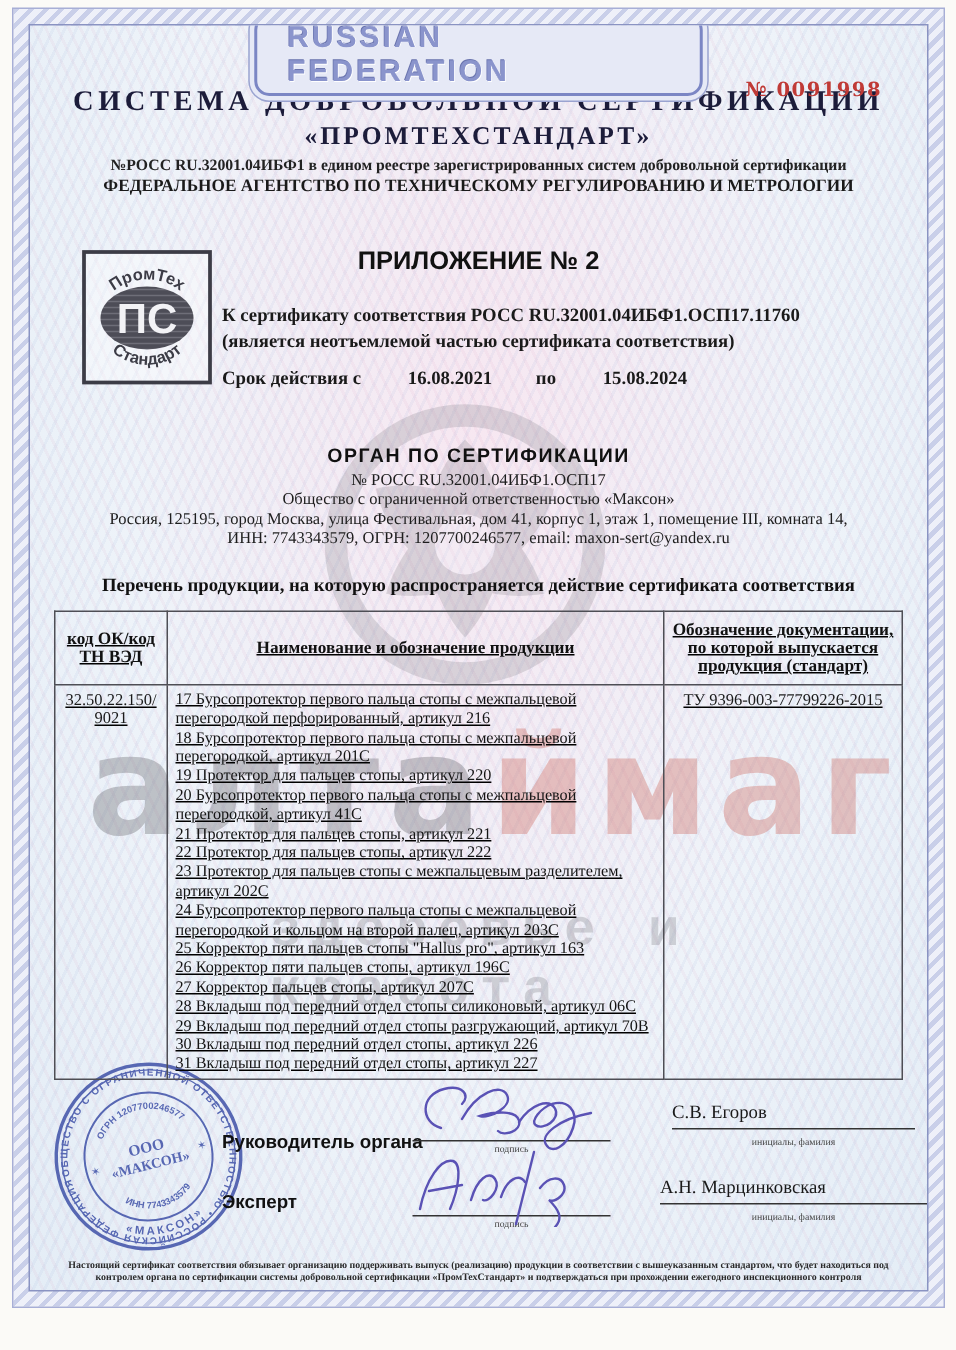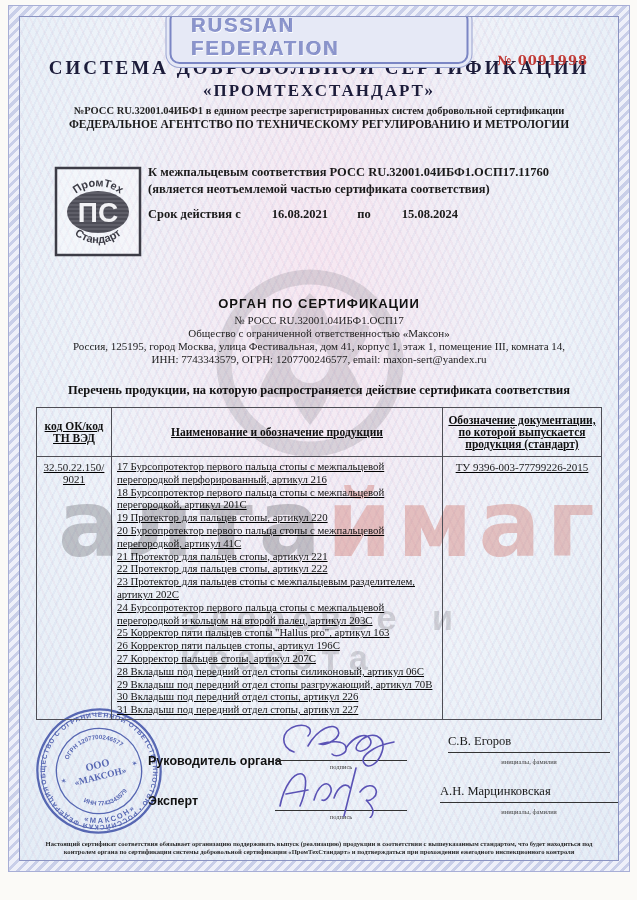--- a/index.html
+++ b/index.html
@@ -113,22 +113,23 @@
             <rect x="3" y="4" width="84" height="87" fill="rgba(255,255,255,0.35)" stroke="#3c3c46" stroke-width="2.5"></rect>
             <text font-family="Liberation Sans,sans-serif" font-size="11" font-weight="bold" fill="#3c3c46">
               <textPath href="#arcTop" startOffset="50%" text-anchor="middle">ПромТех</textPath>
             </text>
             <ellipse cx="45" cy="48" rx="31" ry="21" fill="url(#hatch)"></ellipse>
             <text x="45" y="58" text-anchor="middle" font-family="Liberation Sans,sans-serif" font-size="28" font-weight="bold" fill="#f2f2f5">ПС</text>
             <text font-family="Liberation Sans,sans-serif" font-size="11" font-weight="bold" fill="#3c3c46">
               <textPath href="#arcBot" startOffset="50%" text-anchor="middle">Стандарт</textPath>
             </text>
           </svg>
+          <div class="t-center appendix-title">ПРИЛОЖЕНИЕ № 2</div>
           <div class="cert-ref">
-            <div>К межпальцевым соответствия РОСС RU.32001.04ИБФ1.ОСП17.11760</div>
+            <div>К сертификату соответствия РОСС RU.32001.04ИБФ1.ОСП17.11760</div>
             <div>(является неотъемлемой частью сертификата соответствия)</div>
           </div>
           <div class="validity">
             <span>Срок действия с</span>
             <span class="dt">16.08.2021</span>
             <span class="to">по</span>
             <span class="dt">15.08.2024</span>
           </div>
         </div>
 

